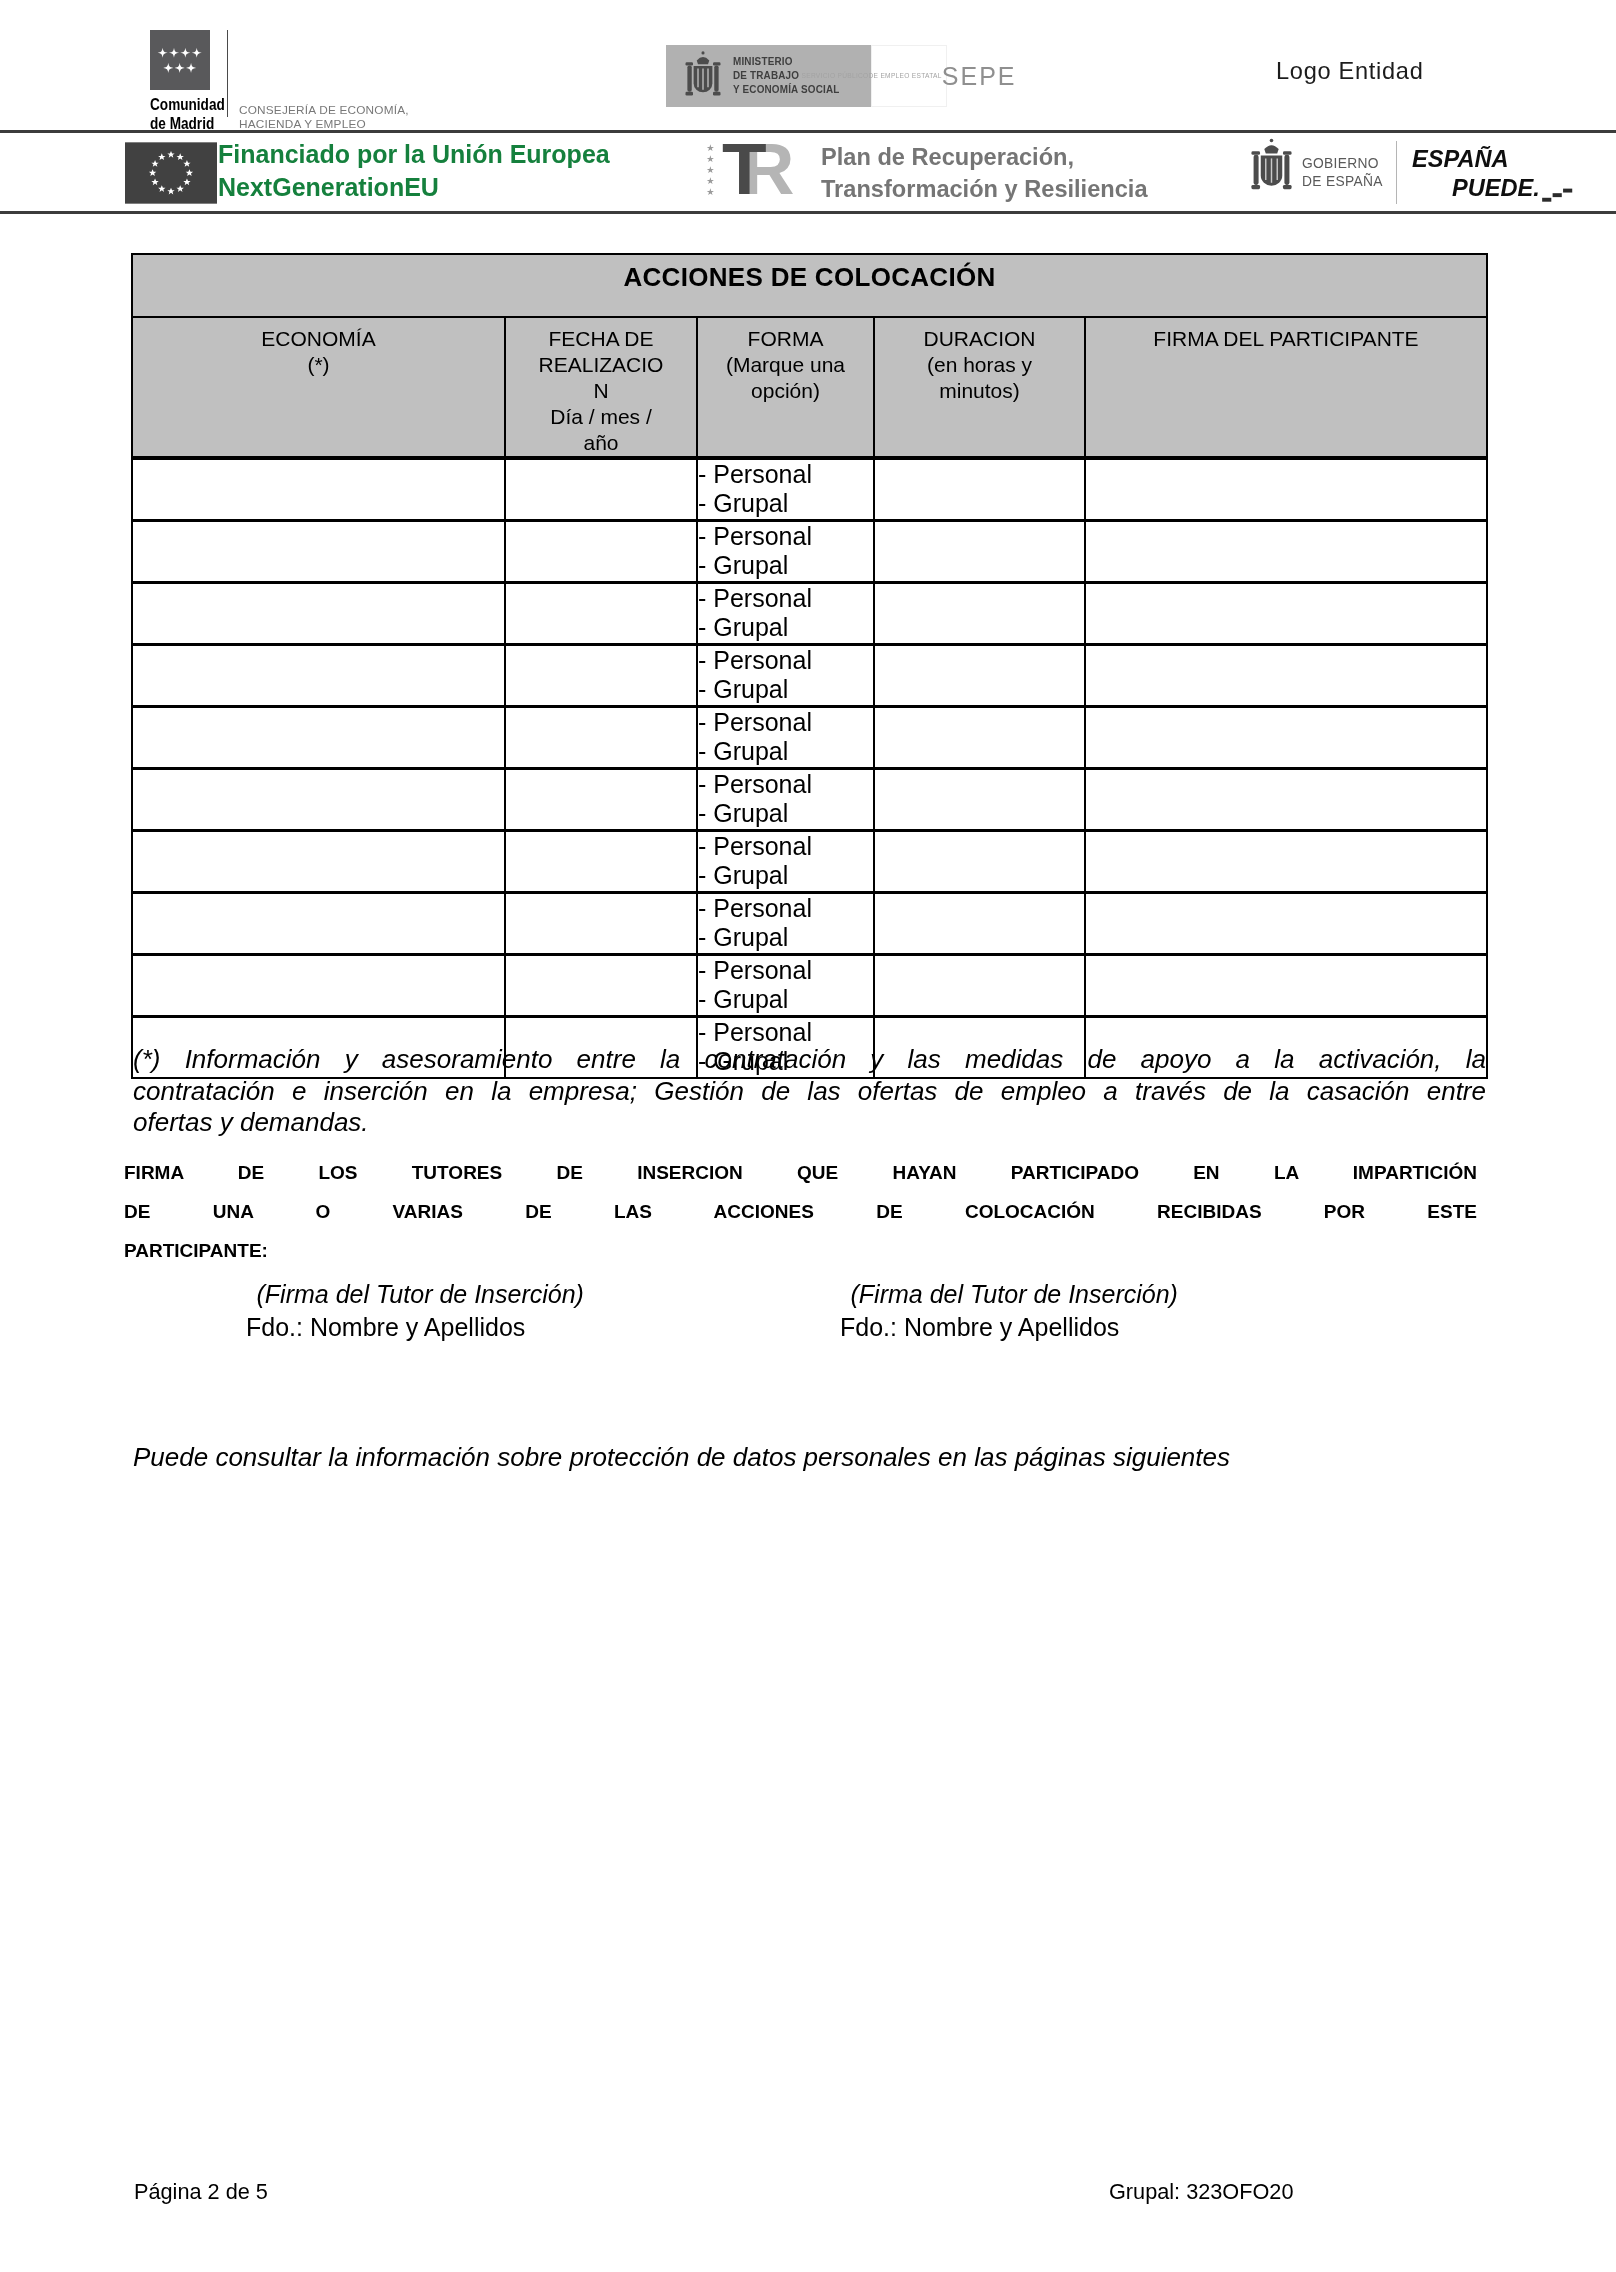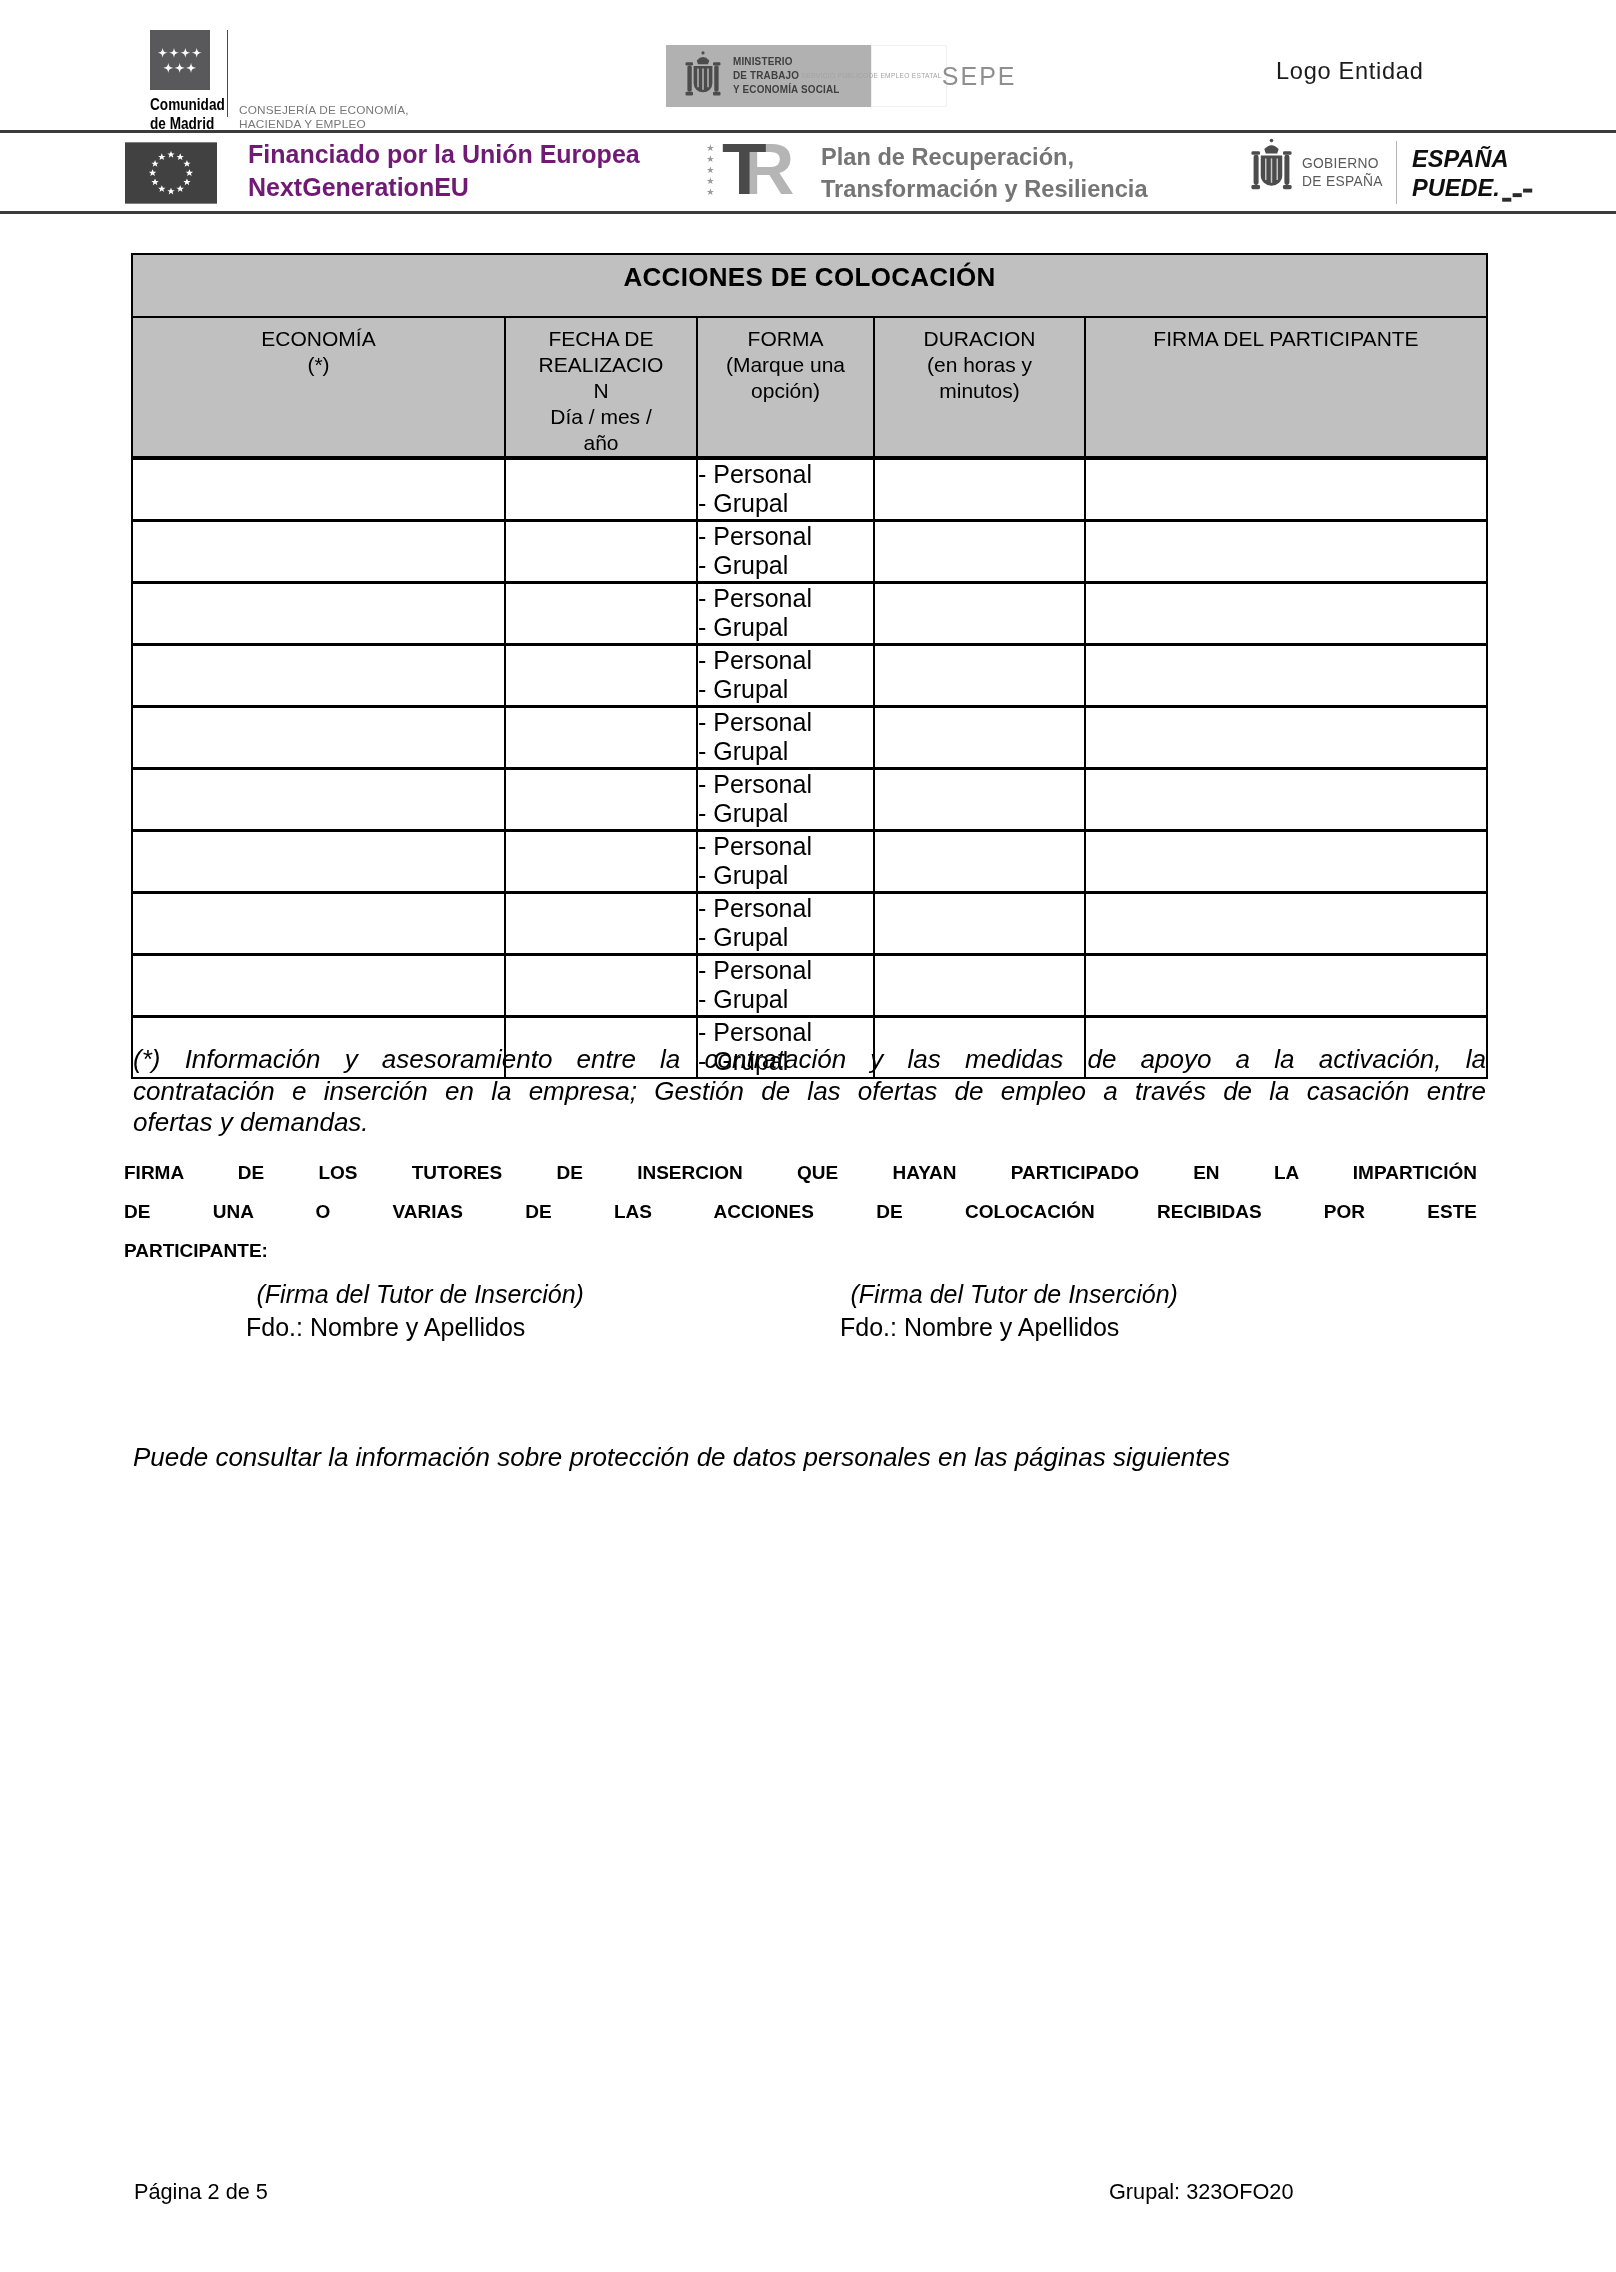--- a/index.html
+++ b/index.html
@@ -33,39 +33,39 @@
   .sepe-rule { width:56px; height:0.7px; background:#cccccc; margin:3.3px 0 2px; }
   .sepe-acronym { font-size:25px; color:#8f8f8f; letter-spacing:2px; line-height:26px; }
 
   .logo-entidad { position:absolute; left:1276px; top:58px; font-size:23.6px; color:#1c1c1c;
                   letter-spacing:0.7px; }
 
   
   .eu-band { position:absolute; left:0; top:130px; width:1617px; height:84px;
              border-top:3.3px solid #3c3c3c; border-bottom:3.3px solid #3c3c3c; }
   .eu-flag { position:absolute; left:125px; top:6.6px; }
-  .financed { position:absolute; left:248px; top:5.2px; font-size:25px; font-weight:bold;
-              color:#701a75; line-height:33px; }
+  .financed { position:absolute; left:218px; top:5.2px; font-size:25px; font-weight:bold;
+              color:#15803d; line-height:33px; }
   .tr-logo { position:absolute; left:722px; top:3.9px; width:112px; height:70px; }
   .tr-stars { position:absolute; left:-15.7px; top:6.6px; font-size:9.2px; color:#9a9a9a;
               line-height:11px; text-align:center; }
   .tr-r { position:absolute; left:19.7px; top:-5.2px; font-size:73px; font-weight:bold;
           color:#b5b5b5; line-height:73px; }
   .tr-t { position:absolute; left:0px;  top:-5.2px; font-size:73px; font-weight:bold;
           color:#4a4a4a; line-height:73px; }
   .plan-text { position:absolute; left:821px; top:9.2px; font-size:23.6px; font-weight:bold;
                color:#757575; line-height:31.5px; }
   .gob-arms { position:absolute; left:1250px; top:5.2px; }
   .gob-text { position:absolute; left:1302px; top:22px; font-size:13.8px; color:#5a5a5a;
               line-height:17.7px; letter-spacing:0.3px; }
   .band-divider { position:absolute; left:1396px; top:7.9px; width:1.3px; height:63px;
                   background:#b5b5b5; }
   .espana { position:absolute; left:1412px; top:11.8px; font-size:23.6px; font-weight:bold;
             font-style:italic; color:#0f0f0f; line-height:29px; }
-  .espana .line2 { display:flex; align-items:flex-end; gap:2px; }
+  .espana .line2 { display:flex; align-items:flex-end; gap:2px;margin-left:40px; }
 
   
   .acciones-table { position:absolute; left:131px; top:253px; width:1354px;
                     border-collapse:collapse; table-layout:fixed;
                     border:2.6px solid #000; }
   .acciones-table td { border:2px solid #000; padding:0; }
   .title-row td { background:#c0c0c0; height:63px; vertical-align:top; text-align:center;
                   font-size:26px; font-weight:bold; padding-top:6.6px; letter-spacing:0.3px;
                   border-bottom:2px solid #000; }
   .header-row td { background:#c0c0c0; height:105px; vertical-align:top; text-align:center;

